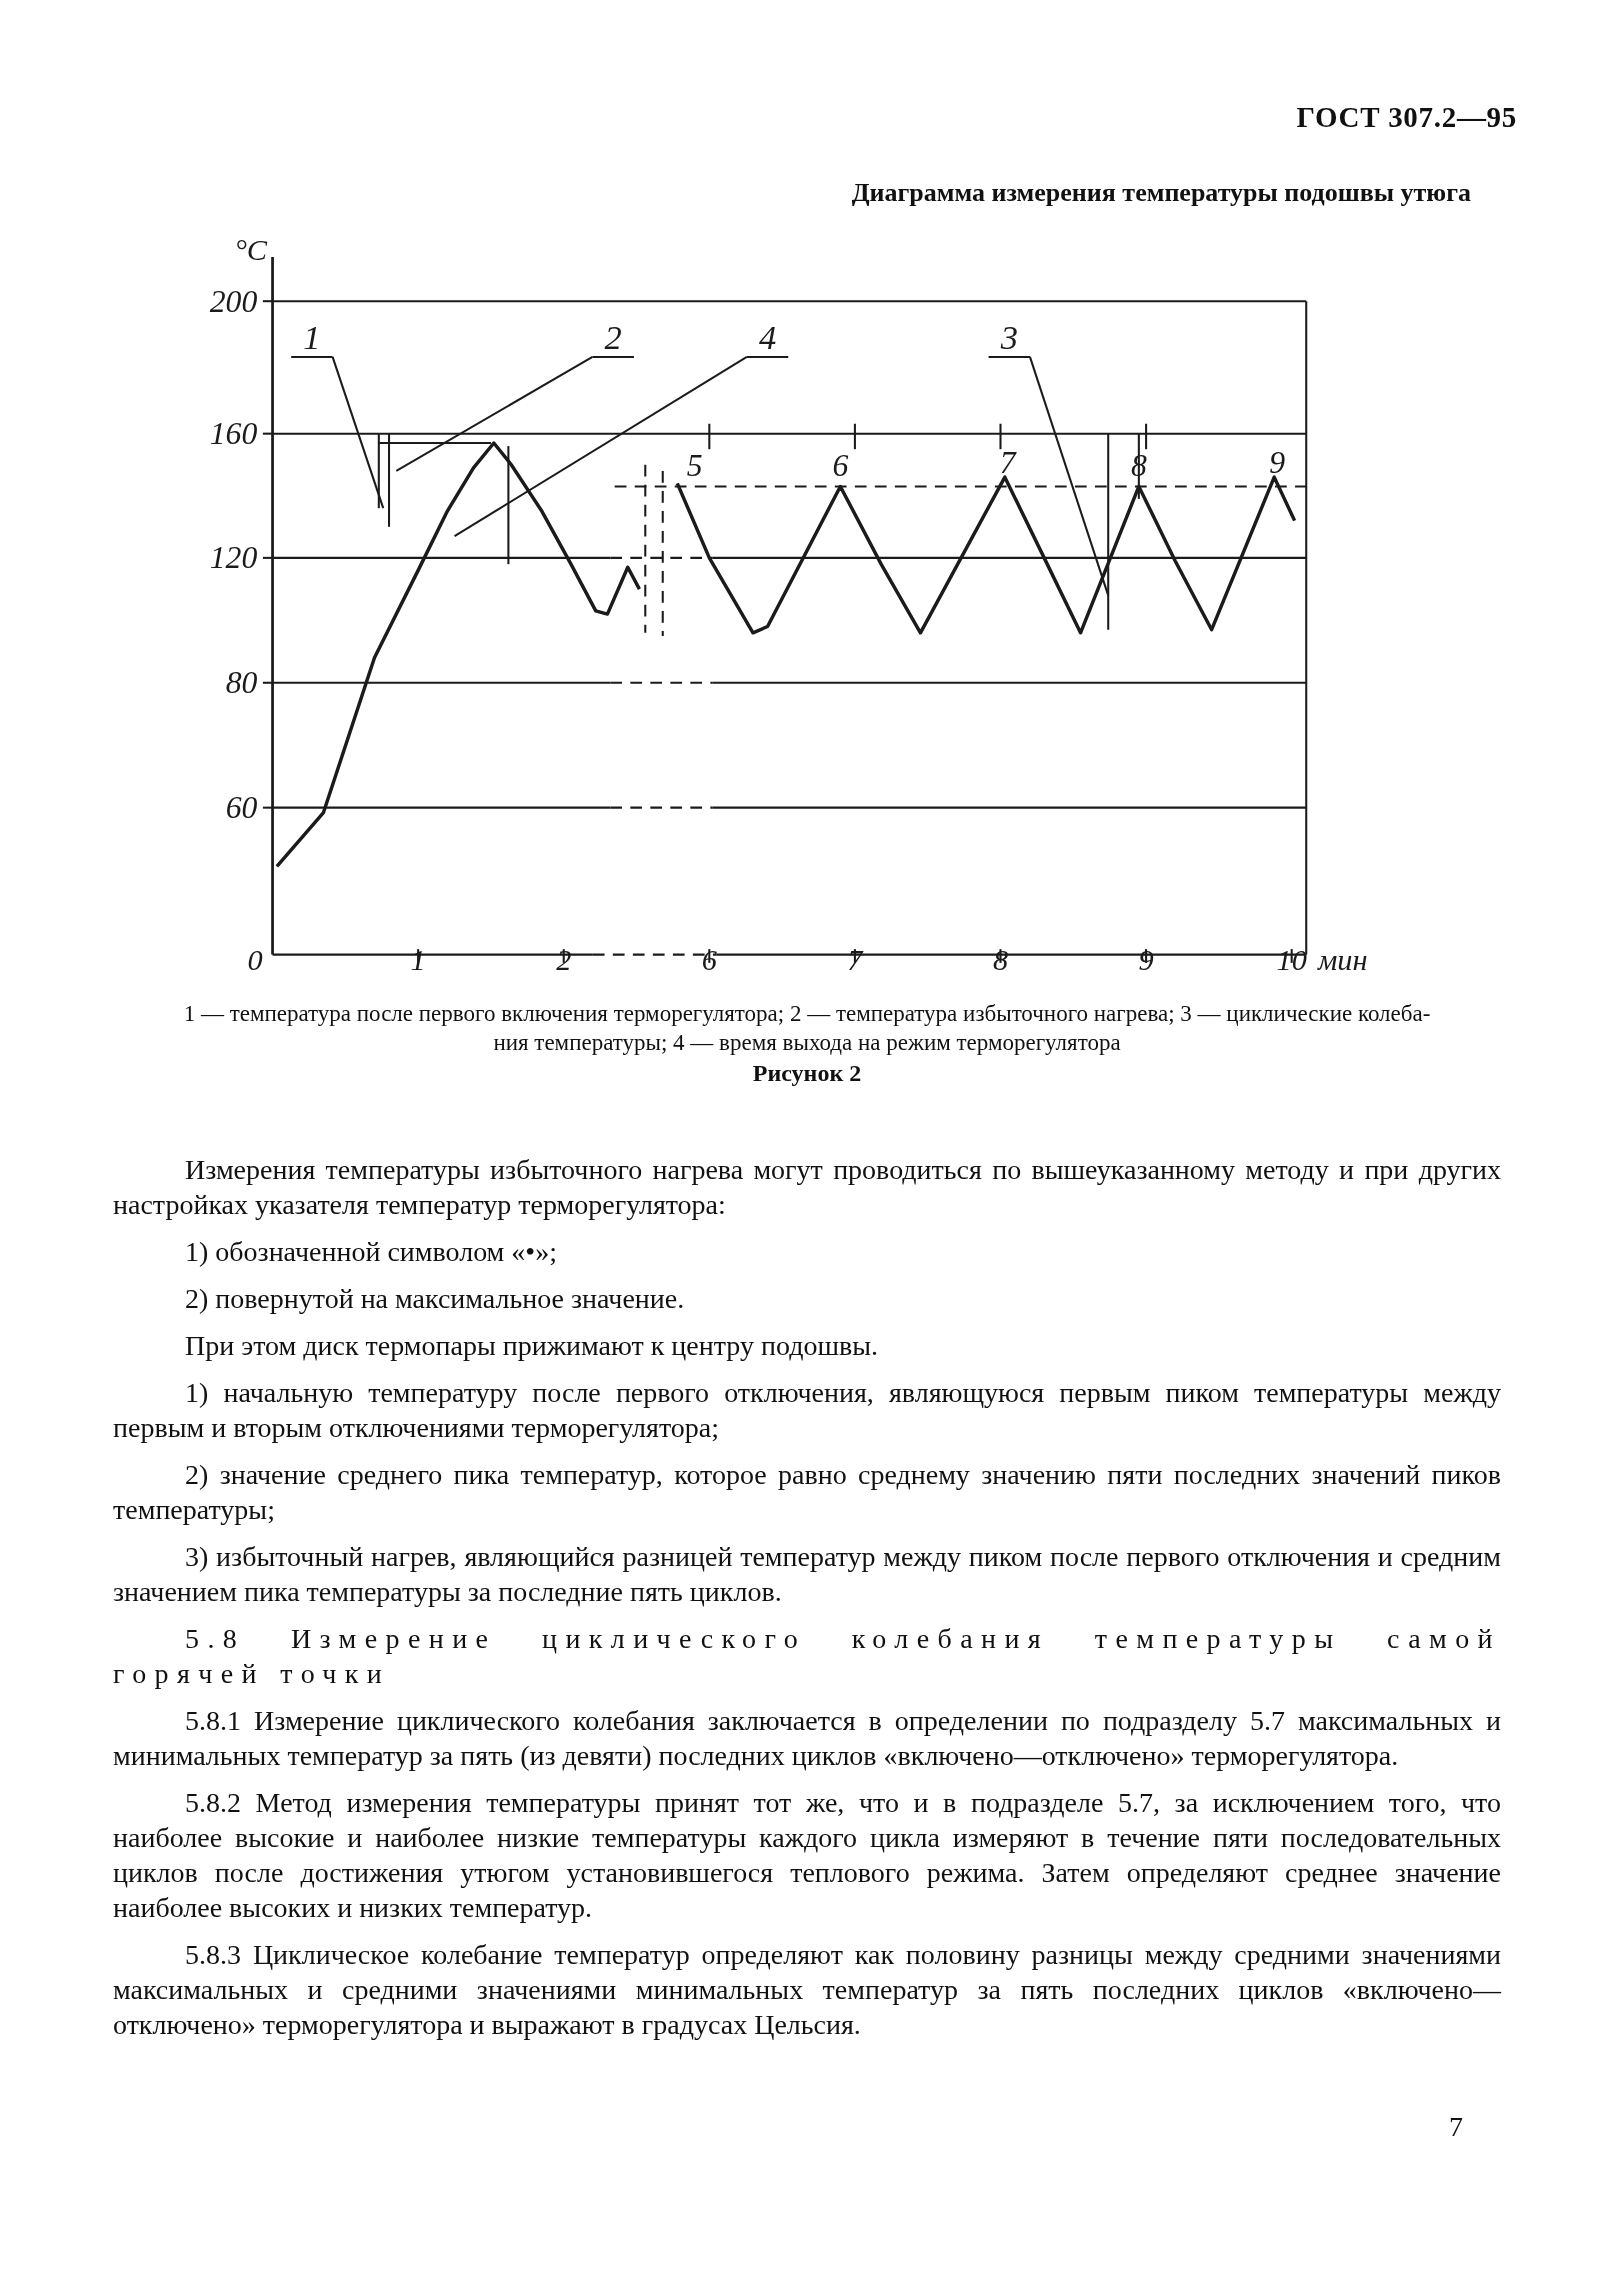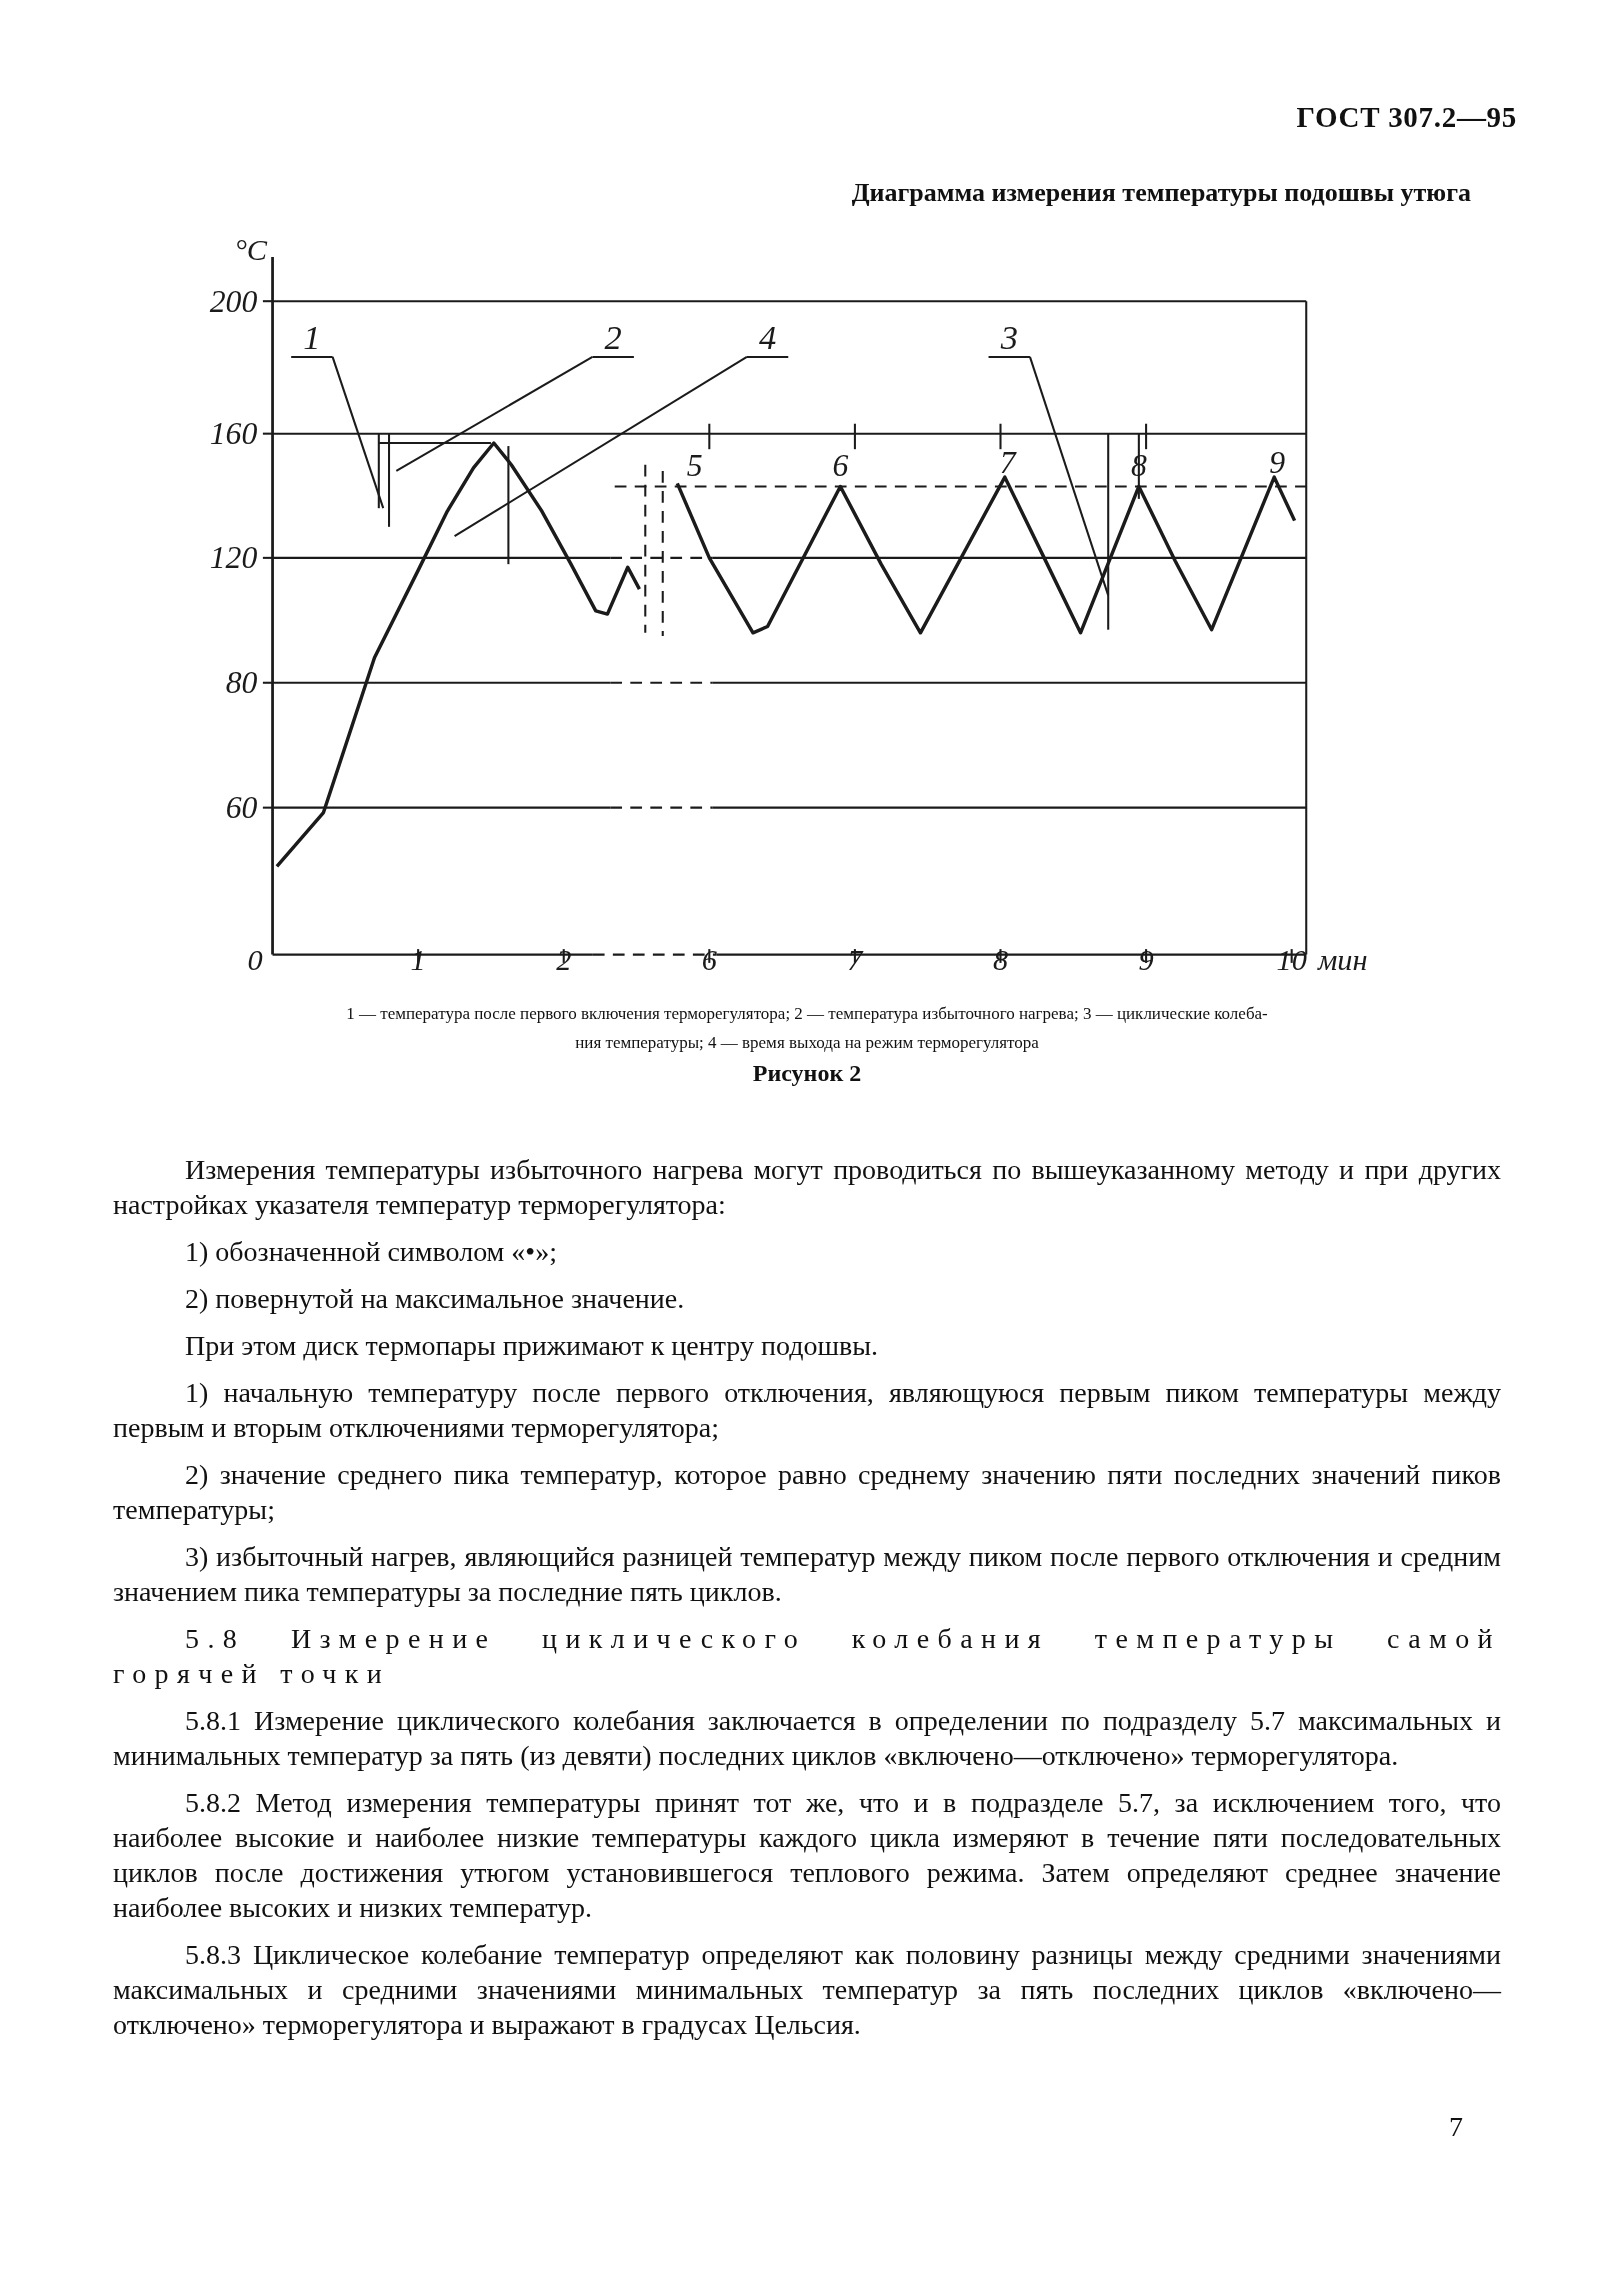--- a/index.html
+++ b/index.html
@@ -9,21 +9,21 @@
     height:2295px;
     background:#ffffff;
     color:#111;
     font-family:"Liberation Serif", serif;
     overflow:hidden;
   }
   .abs{position:absolute;}
   #hdr{top:101px;right:98px;font-size:29px;font-weight:bold;letter-spacing:0.7px;}
   #fig-title{top:178px;left:104px;width:1367px;text-align:right;font-size:26px;font-weight:bold;}
   #chart{top:228px;left:207px;width:1173px;height:766px;}
-  #fig-caption{top:999px;left:117px;width:1380px;text-align:center;font-size:17px;line-height:29px;}
+  #fig-caption{top:999px;left:117px;width:1380px;text-align:center;font-size:23px;line-height:29px;}
   #fig-label{top:1060px;left:117px;width:1380px;text-align:center;font-size:24px;font-weight:bold;}
   #body-text{top:1140px;left:101px;width:1412px;font-size:28px;line-height:35px;text-align:justify;}
   #body-text p{margin:12px;text-indent:72px;}
   #body-text p.spaced{letter-spacing:0.30em;}
   #page-number{top:2111px;left:1449px;font-size:28px;}
 </style>
 </head>
 <body>
 
 <div id="page">

